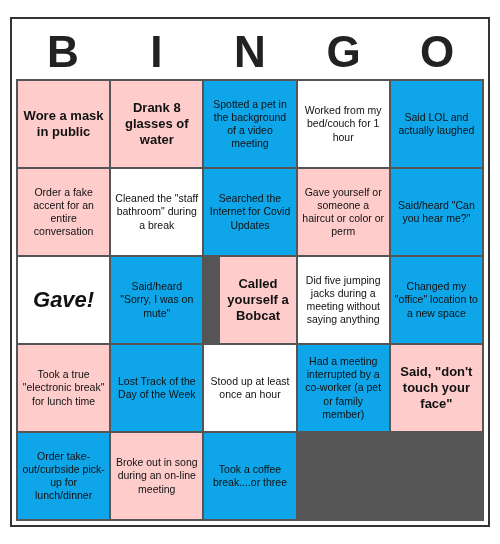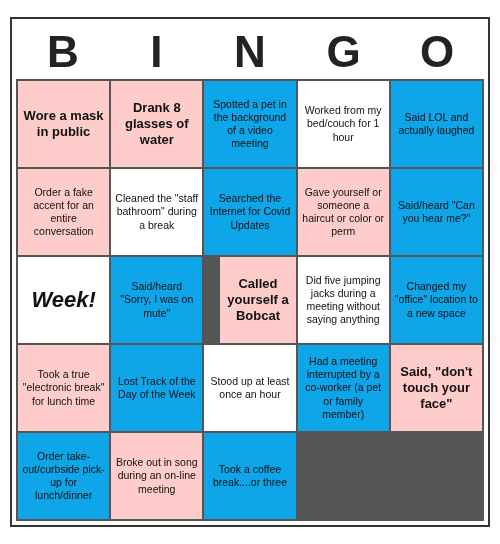--- a/index.html
+++ b/index.html
@@ -76,21 +76,21 @@
       <div class="cell cell-pink" style="font-weight: bold; font-size: 13px;">Wore a mask in public</div>
       <div class="cell cell-pink" style="font-weight: bold; font-size: 13px;">Drank 8 glasses of water</div>
       <div class="cell cell-yellow">Spotted a pet in the background of a video meeting</div>
       <div class="cell cell-white">Worked from my bed/couch for 1 hour</div>
       <div class="cell cell-yellow">Said LOL and actually laughed</div>
       <div class="cell cell-pink">Order a fake accent for an entire conversation</div>
       <div class="cell cell-white">Cleaned the "staff bathroom" during a break</div>
       <div class="cell cell-yellow">Searched the Internet for Covid Updates</div>
       <div class="cell cell-pink">Gave yourself or someone a haircut or color or perm</div>
       <div class="cell cell-yellow">Said/heard "Can you hear me?"</div>
-      <div class="cell cell-white cell-free">Week!</div>
+      <div class="cell cell-white cell-free">Gave!</div>
       <div class="cell cell-yellow">Said/heard "Sorry, I was on mute"</div>
       <div class="cell cell-pink" style="font-weight: bold; font-size: 13px; margin-left: 16px;">Called yourself a Bobcat</div>
       <div class="cell cell-white">Did five jumping jacks during a meeting without saying anything</div>
       <div class="cell cell-yellow">Changed my "office" location to a new space</div>
       <div class="cell cell-pink">Took a true "electronic break" for lunch time</div>
       <div class="cell cell-yellow">Lost Track of the Day of the Week</div>
       <div class="cell cell-white">Stood up at least once an hour</div>
       <div class="cell cell-yellow">Had a meeting interrupted by a co-worker (a pet or family member)</div>
       <div class="cell cell-pink" style="font-weight: bold; font-size: 13px;">Said, "don't touch your face"</div>
       <div class="cell cell-yellow">Order take-out/curbside pick-up for lunch/dinner</div>

